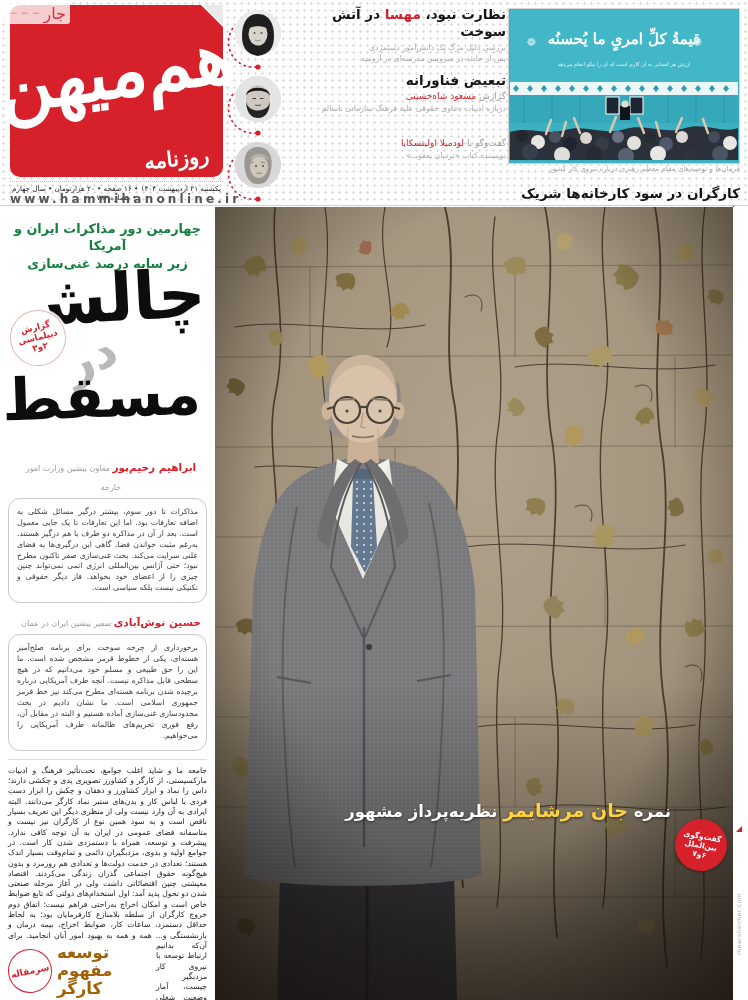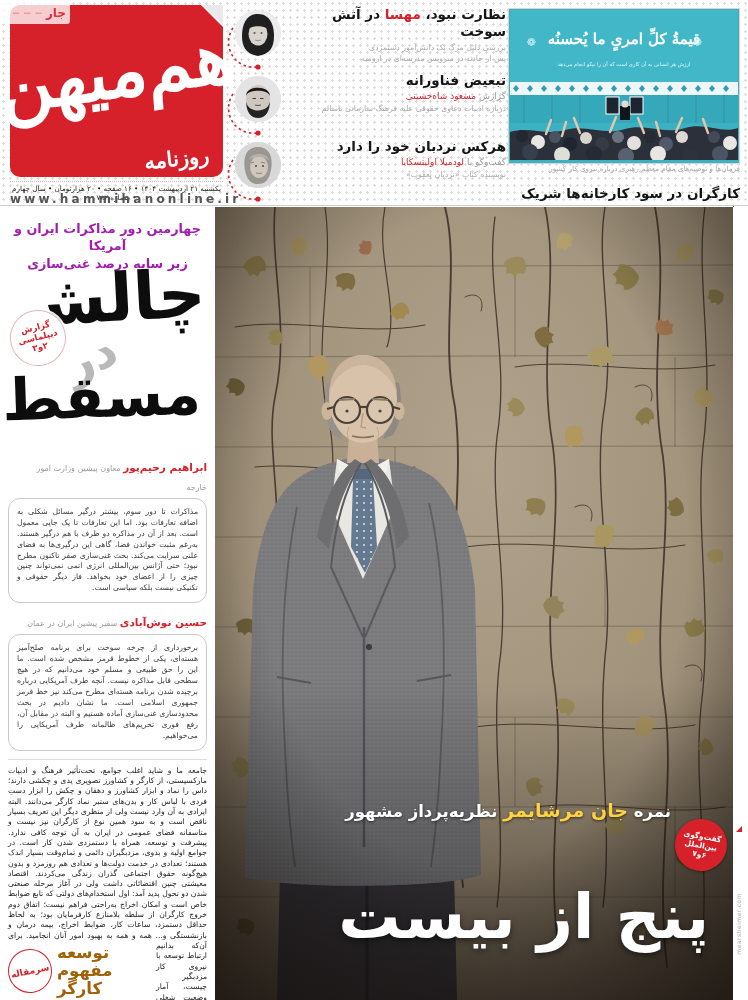--- a/index.html
+++ b/index.html
@@ -22,21 +22,21 @@
     color:#fff;font-weight:900;font-size:72px;transform:rotate(-8deg) skewX(-4deg);font-family:"DejaVu Serif",serif;}
   .logo-sub{position:absolute;right:14px;bottom:6px;color:#fff;font-size:21px;font-weight:700;
     transform:rotate(-6deg);font-family:"DejaVu Serif",serif;}
   .dateline{position:absolute;left:10px;top:181px;width:213px;text-align:center;font-size:7.2px;color:#1c1c1c;
     border-top:1px dotted #bbb;padding-top:2px;direction:rtl;}
   .website{position:absolute;left:10px;top:192px;width:213px;text-align:center;font-size:12px;color:#555;
     letter-spacing:3.2px;font-weight:700;}
 
   .watermark{position:absolute;left:0;top:2px;width:62px;height:22px;background:rgba(255,255,255,.78);
     border-radius:3px;display:flex;align-items:center;justify-content:flex-end;gap:3px;padding:0 4px;z-index:5;}
-  .watermark .wm-text{color:#e0303a;font-weight:700;font-size:12px;}
+  .watermark .wm-text{color:#e0303a;font-weight:400;font-size:16px;}
   .watermark .wm-dash{color:#e0303a;font-size:7px;letter-spacing:1px;}
 
   
   .stories{position:absolute;left:228px;top:6px;width:278px;direction:rtl;}
   .story{position:relative;min-height:62px;padding-right:0;padding-left:60px;margin-bottom:4px;}
   .story .avatar-wrap{position:absolute;left:2px;top:4px;width:52px;height:56px;}
   .story .avatar{position:absolute;left:5px;top:0;width:46px;height:46px;border-radius:50%;overflow:hidden;background:#e8e8e8;}
   .story .arc{position:absolute;left:-3px;top:2px;width:58px;height:58px;pointer-events:none;}
   .story .s-title{font-size:13.5px;font-weight:900;color:#151515;text-align:right;line-height:1.25;}
   .story .s-title .red{color:#d6212a;}
@@ -45,29 +45,29 @@
   .story .s-sub{font-size:7.8px;color:#ababab;text-align:right;line-height:1.45;margin-top:2px;}
 
   
   .leader{position:absolute;left:508px;top:8px;width:232px;direction:rtl;}
   .leader .img{width:228px;height:152px;border:1px solid #d5d5d5;background:#3cb1c2;padding:1px;}
   .leader .cap{font-size:7.2px;color:#a9a9a9;text-align:right;}
   .leader .hl{font-size:13.5px;font-weight:700;color:#141414;text-align:right;margin-top:12px;}
 
   
   .left-col{position:absolute;left:0;top:207px;width:215px;height:793px;overflow:hidden;padding:0 8px;box-sizing:border-box;direction:rtl;}
-  .kicker{margin-top:13px;text-align:center;font-weight:900;font-size:12.8px;color:#a21caf;line-height:1.35;}
+  .kicker{margin-top:13px;text-align:center;font-weight:900;font-size:12.8px;color:#15803d;line-height:1.35;}
   .hl-art{position:relative;height:172px;margin-top:4px;}
   .hl-art .w1{position:absolute;top:-10px;right:2px;font-size:66px;font-weight:900;color:#0d0d0d;line-height:1;transform:rotate(-3deg);}
   .hl-art .w2{position:absolute;top:56px;left:56px;font-size:48px;font-weight:900;color:#b9b9b9;line-height:1;transform:rotate(-22deg);}
   .hl-art .w3{position:absolute;top:92px;right:6px;font-size:58px;font-weight:900;color:#0d0d0d;line-height:1;transform:rotate(-2deg);}
   .badge-circ{position:absolute;left:2px;top:34px;width:54px;height:54px;border-radius:50%;background:#fff;
     border:1px solid #e4b6b8;box-shadow:0 0 0 2px rgba(255,255,255,.9);display:flex;flex-direction:column;align-items:center;justify-content:center;
     color:#d6212a;font-weight:900;font-size:8.5px;line-height:1.15;transform:rotate(-14deg);z-index:3;}
-  .iv-head{margin-top:8px;text-align:right;margin-left:7px;}
+  .iv-head{margin-top:8px;text-align:center;margin-left:7px;}
   .iv-head .nm{color:#d6212a;font-weight:900;font-size:10.5px;}
   .iv-head .rl{color:#9a9a9a;font-size:8px;}
   .qbox{border:1px solid #c9c9c9;border-radius:12px;padding:8px 8px;margin-top:4px;
     font-size:7.7px;line-height:1.42;color:#3c3c3c;text-align:justify;}
   .ed-divider{height:1px;background:#ddd;margin:8px 0 6px;}
   .editorial{font-size:7.7px;line-height:1.34;color:#1d1d1d;text-align:justify;}
   .ed-float{float:left;width:148px;margin:3px 0;display:flex;align-items:center;gap:5px;direction:ltr;}
   .ed-badge{flex:0 0 auto;width:42px;height:42px;border-radius:50%;border:1.5px solid #d6212a;color:#d6212a;
     font-weight:900;font-size:9px;display:flex;align-items:center;justify-content:center;transform:rotate(-12deg);background:#fff;}
   .ed-title{font-size:16.5px;font-weight:700;color:#a16207;line-height:1.1;}
@@ -169,21 +169,20 @@
               <path d="M23,5 C10,5 8,18 10,28 C12,38 16,42 23,42 C30,42 34,38 36,28 C38,18 36,5 23,5 Z" fill="#9a9691"></path>
               <ellipse cx="24" cy="25" rx="9" ry="11" fill="#cfc6bc"></ellipse>
               <path d="M14,18 C16,10 32,10 34,18 C30,14 18,14 14,18 Z" fill="#b5b0aa"></path>
               <circle cx="21" cy="24" r="1" fill="#4e4a45"></circle>
                 <circle cx="28" cy="24" r="1" fill="#4e4a45"></circle>
               <path d="M21,31 Q24,32 27,31" stroke="#7e7468" stroke-width=".8" fill="none"></path>
               <path d="M16,21 L19,20 M26,20 L30,21" stroke="#6e6860" stroke-width=".7"></path>
             </svg>
           </div>
         </div>
-        <div class="s-title">هرکس نردبان خود را دارد</div>
         <div class="byline"><span>گفت‌وگو با </span><span class="red">لودمیلا اولیتسکایا</span></div>
         <div class="s-sub">نویسنده کتاب «نردبان یعقوب»</div>
       </div>
     </div>
 
     <div class="leader">
       <div class="img">
         <svg viewBox="0 0 228 150" width="228" height="150">
           <rect width="228" height="150" fill="#3cb1c2"></rect>
           <rect width="228" height="74" fill="#41b7c8"></rect>
@@ -476,21 +475,20 @@
 
     <div class="overlay">
       <div class="ov-badge">
         <span>گفت‌وگوی</span>
           <span>بین‌الملل</span>
           <span>۶و۷</span>
       </div>
       <div class="ov-k1">
         <span>نمره </span><span class="yl">جان مرشایمر</span><span> نظریه‌پرداز مشهور</span>
       </div>
-      <div class="ov-big">پنج از بیست</div>
     </div>
   </div>
 
   <div class="credit-strip">
     <span class="credit-mark"></span>
     <span class="credit-text">mearsheimer.com</span>
   </div>
 
 </div>
 

